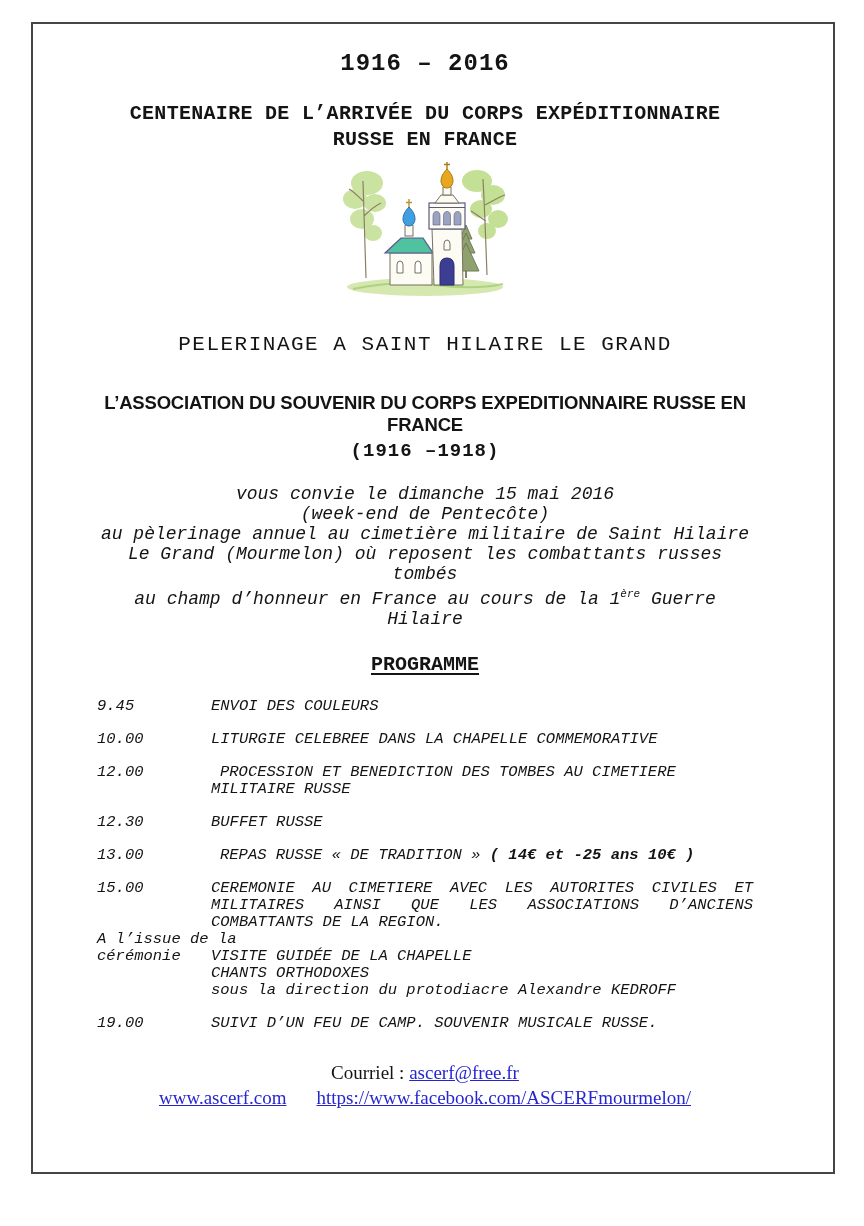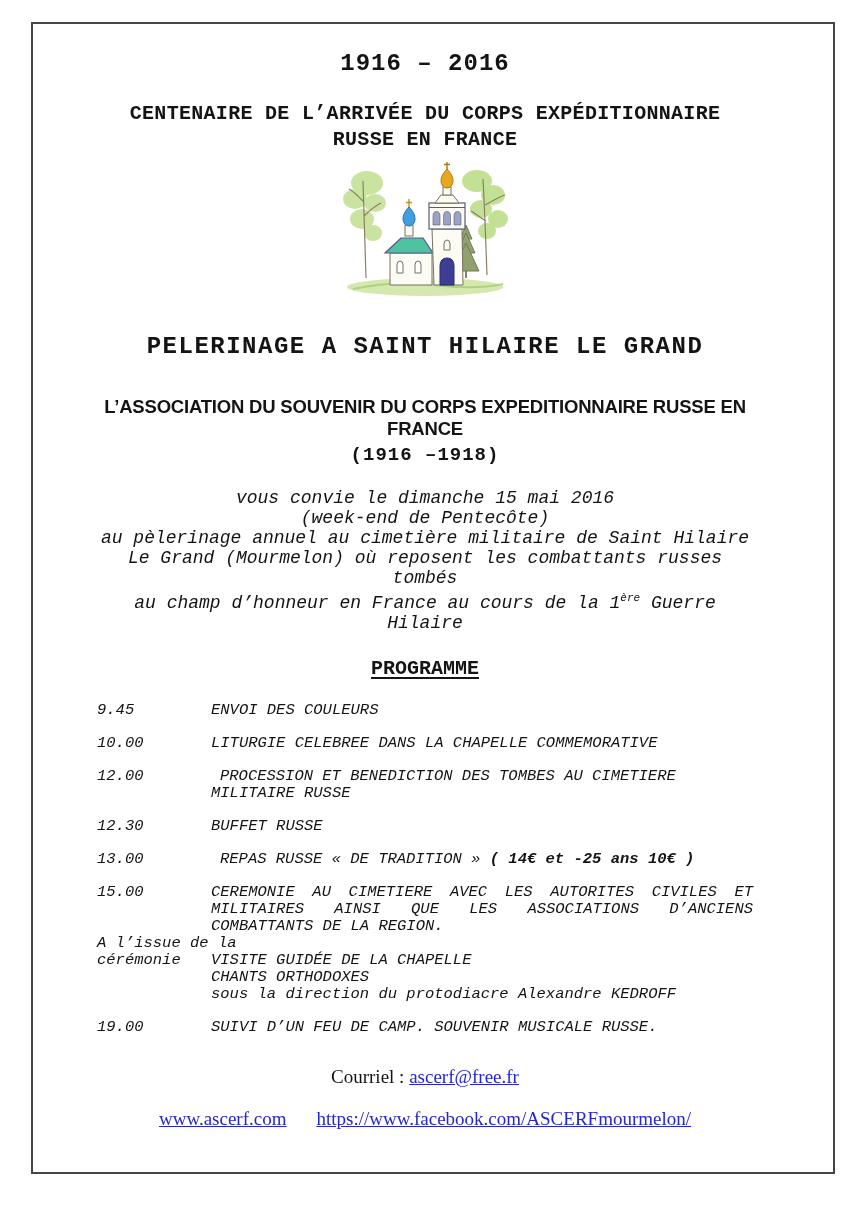--- a/index.html
+++ b/index.html
@@ -14,21 +14,21 @@
     border:2px solid #454545;
     padding:14px 80px 0 64px;
   }
   .center { text-align:center; }
 
   .years { font-size:24px; font-weight:bold; letter-spacing:1px; margin-top:12px; }
   .centenaire { font-size:20px; font-weight:bold; letter-spacing:.3px; line-height:1.3; margin-top:24px; }
 
   .church-wrap { margin-top:8px; text-align:center; height:140px; }
 
-  .main-title { font-size:24px; font-weight:bold; letter-spacing:1.5px; margin-top:32px; }
+  .main-title { font-size:21px; font-weight:normal; letter-spacing:1.5px; margin-top:32px; }
 
   .association {
     font-family:"Liberation Sans", sans-serif;
     font-size:18.5px; font-weight:bold; letter-spacing:-0.2px; margin-top:36px;
   }
   .assoc-years { font-size:19px; font-weight:bold; letter-spacing:1px; margin-top:4px; }
 
   .invitation { font-size:18px; font-style:italic; line-height:20px; margin-top:22px; }
   .invitation sup { font-size:11px; }
 
@@ -42,21 +42,21 @@
   .prog-desc { flex:1; }
   .prog-desc.justify { text-align:justify; }
   .indent { text-indent:9px; }
   .bold { font-weight:bold; }
   .desc-pad { padding-top:17px; }
 
   .footer { margin-top:30px; text-align:center; }
   .info-line { font-size:13px; font-weight:bold; letter-spacing:.2px; text-decoration:underline; text-underline-offset:2px; }
   .email-line, .links-line { font-family:"Liberation Serif", serif; font-size:19px; font-style:normal; }
   .email-line { }
-  .links-line { margin-top:20px; }
+  .links-line { margin-top:3px; }
   a.link { color:#2626cf; text-decoration:underline; cursor:pointer; }
   .link-gap { margin-left:30px; }
 </style>
 </head>
 <body>
 
 <div class="frame">
 
   <div class="years center">1916 – 2016</div>
 

